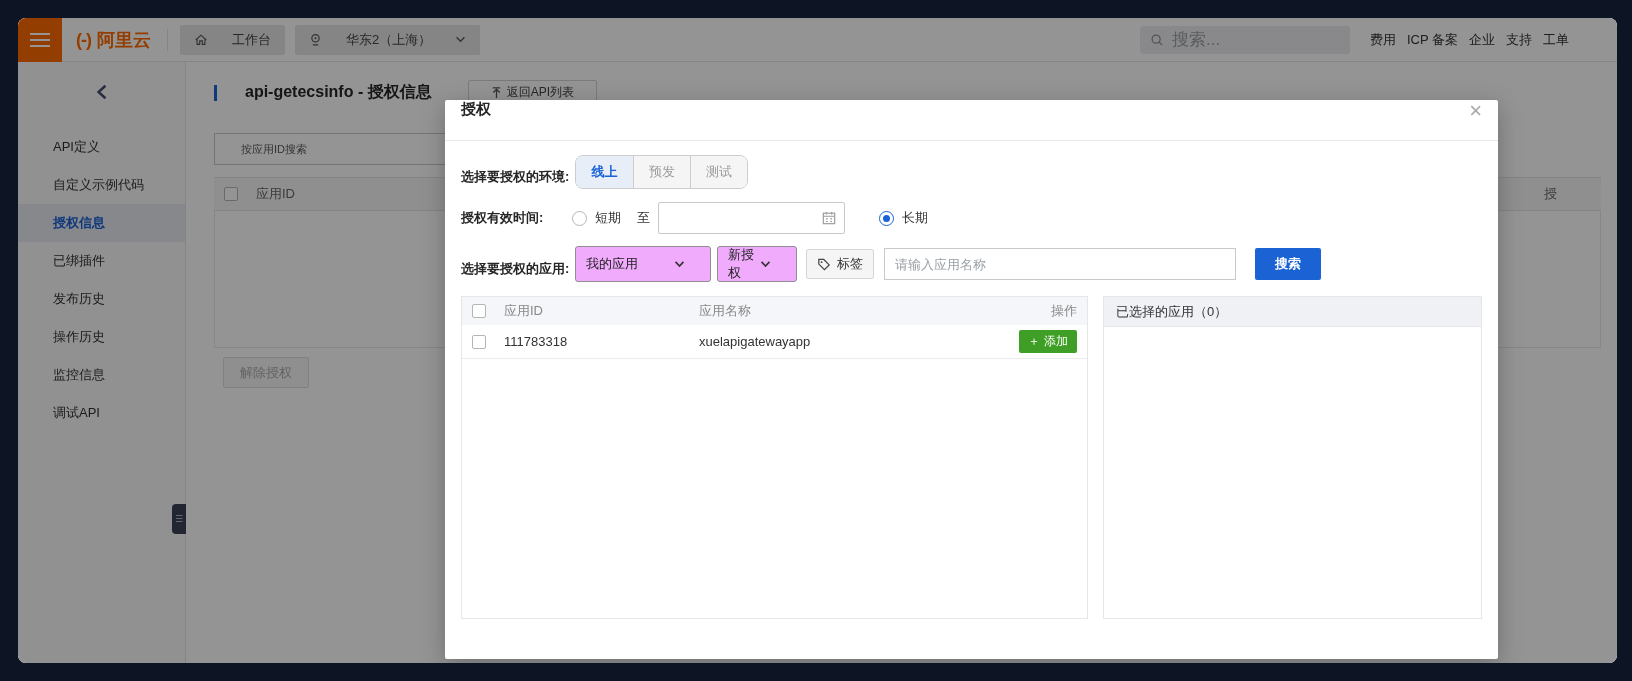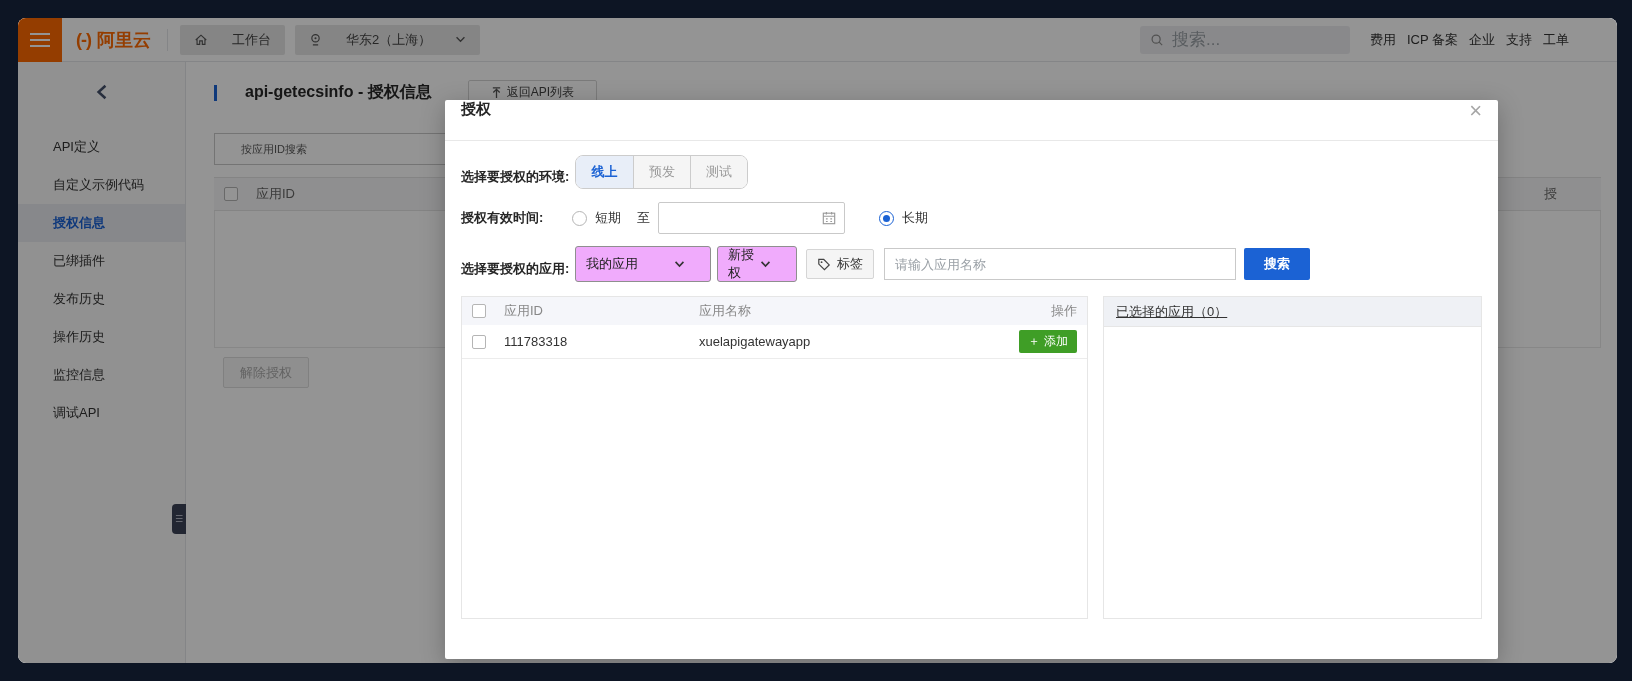--- a/index.html
+++ b/index.html
@@ -167,21 +167,21 @@
   .col-name { flex:1; }
   .col-op { width:70px; flex:0 0 70px; text-align:right; }
   .add-btn {
     display:inline-flex; align-items:center; gap:4px; background:#3f9e26; color:#fff;
     border:none; border-radius:2px; height:23px; padding:0 9px; font-size:12px;
     font-family:inherit; cursor:pointer; float:right;
   }
   .selected-panel { flex:1; border:1px solid #e6e6e6; background:#fff; display:flex; flex-direction:column; }
   .selected-head {
     height:30px; background:#eff1f5; display:flex; align-items:center; padding:14px 12px;
-    color:#333; flex:0 0 30px; border-bottom:1px solid #e6e6e6;text-decoration:underline;
+    color:#333; flex:0 0 30px; border-bottom:1px solid #e6e6e6;
   }
   svg { flex:0 0 auto; }
 </style>
 </head>
 <body>
 
 <div class="window">
 
   <div class="topbar">
     <div class="hamburger">
@@ -338,21 +338,21 @@
           </svg>
       </div>
       <div class="tag-btn" style="margin-left:9px;">
         <svg width="14" height="13" viewBox="0 0 16 15">
             <path d="M7.5 1.5 14 8l-5.5 5.5L2 7V1.5h5.5z" fill="none" stroke="#444" stroke-width="1.4"></path>
             <circle cx="5.2" cy="4.8" r="1.1" fill="#444"></circle>
           </svg>
         <span>标签</span>
       </div>
       <input class="name-input" style="margin-left: 10px;" placeholder="请输入应用名称">
-      <button class="search-btn" style="margin-left:8px;">搜索</button>
+      <button class="search-btn" style="margin-left:19px;">搜索</button>
     </div>
 
     <div class="m-tables">
       <div class="app-table">
         <div class="app-thead">
           <span class="col-check">
               <span class="checkbox"></span>
             </span>
           <span class="col-id">应用ID</span>
           <span class="col-name">应用名称</span>

